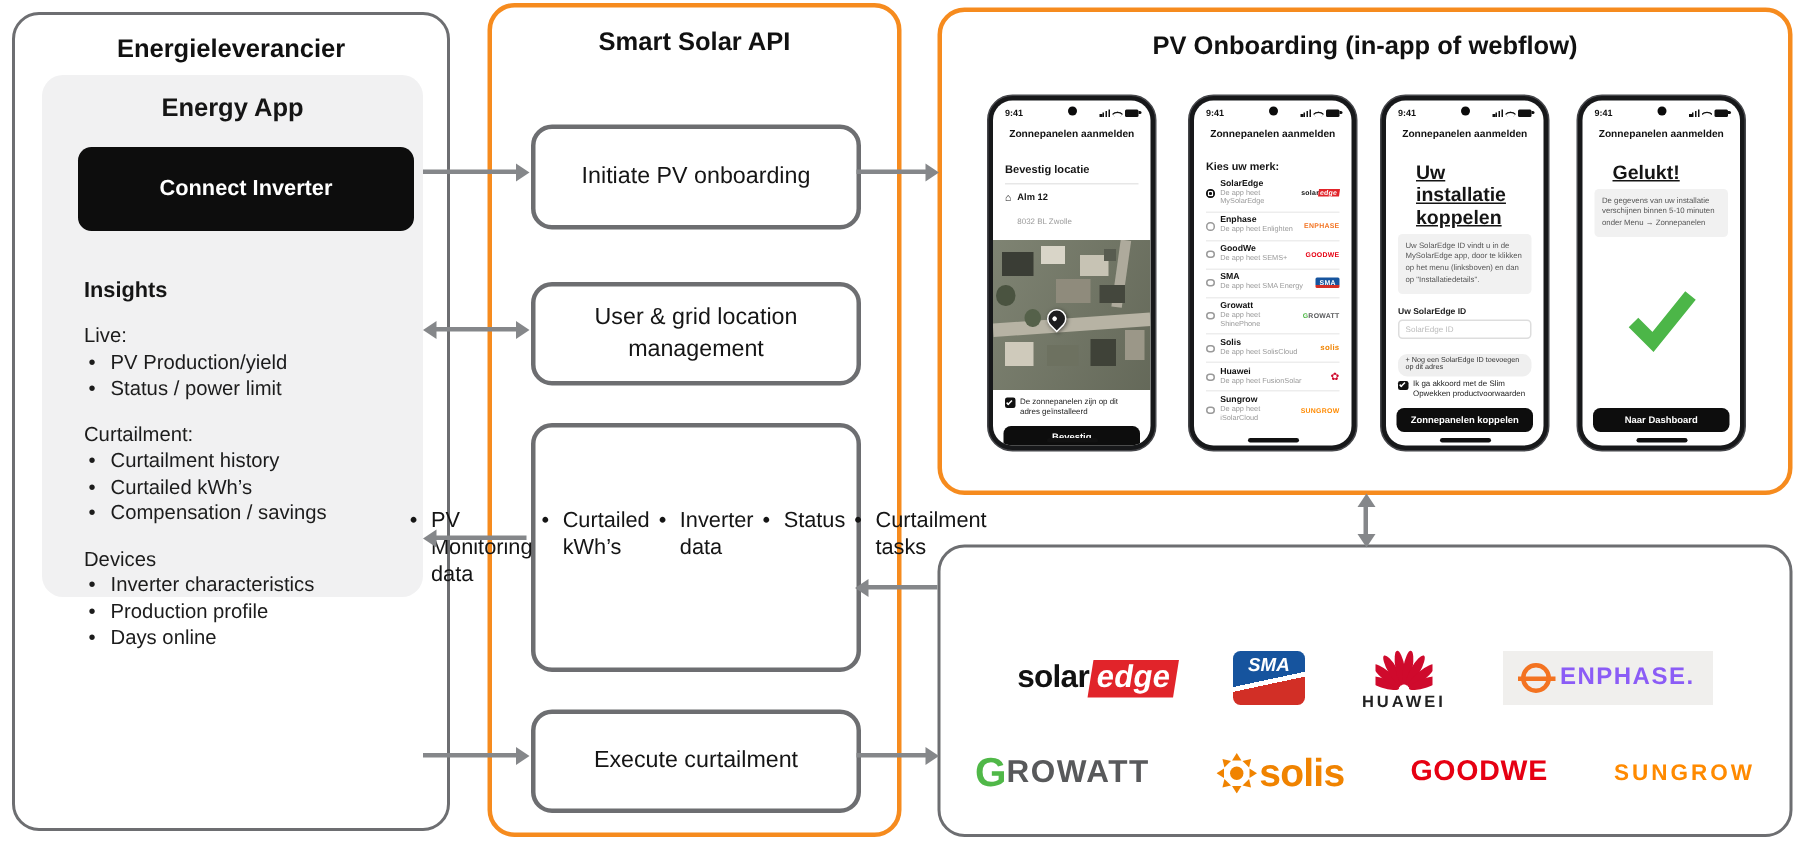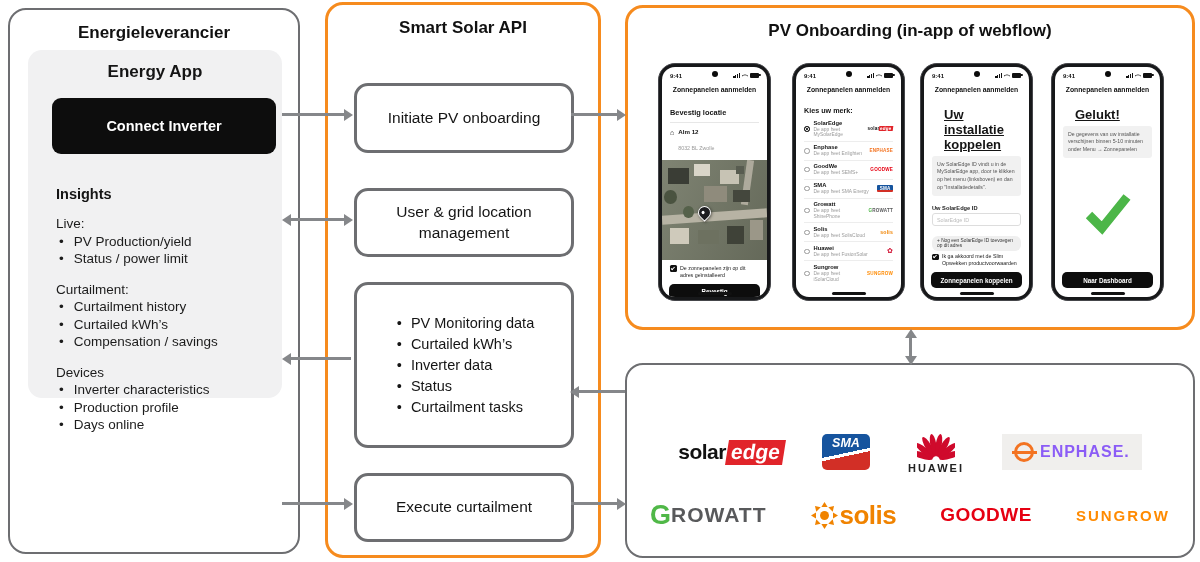--- a/index.html
+++ b/index.html
@@ -24,21 +24,21 @@
   .li::before{content:"\2022";}
   .trading-box{position:absolute;left:18px;top:456px;width:254px;height:78px;background:#F1F1F2;border-radius:14px;display:flex;align-items:center;justify-content:center;text-align:center;font-size:16.5px;line-height:1.3;}
   .trading-box span{display:block;width:150px;}
 
   
   .mid-box{position:absolute;left:26px;width:220px;border:3px solid #6D6E71;border-radius:14px;box-sizing:border-box;display:flex;align-items:center;justify-content:center;text-align:center;font-size:15.5px;line-height:1.3;background:#fff;padding:0 10px;}
   #mbox1{top:78px;height:70px;}
   #mbox2{top:183px;height:69px;}
   #mbox3{top:277px;height:166px;}
   #mbox4{top:468px;height:69px;}
-  .mid-bullets{display:flex;flex-direction:column;gap:3px;text-align:left;font-size:14.5px;line-height:1.25;}
+  .mid-bullets{display:flex;gap:3px;text-align:left;font-size:14.5px;line-height:1.25;}
   .mid-bullets .li{gap:9px;}
 
   
   .arr{position:absolute;height:3px;background:#85878A;z-index:10;}
   .arr.hr::after{content:"";position:absolute;right:-8px;top:-4.5px;border-left:9px solid #85878A;border-top:6px solid transparent;border-bottom:6px solid transparent;}
   .arr.hl::before{content:"";position:absolute;left:-8px;top:-4.5px;border-right:9px solid #85878A;border-top:6px solid transparent;border-bottom:6px solid transparent;}
   .varr{position:absolute;width:3px;background:#85878A;z-index:10;}
   .varr::before{content:"";position:absolute;top:-8px;left:-4.5px;border-bottom:9px solid #85878A;border-left:6px solid transparent;border-right:6px solid transparent;}
   .varr::after{content:"";position:absolute;bottom:-8px;left:-4.5px;border-top:9px solid #85878A;border-left:6px solid transparent;border-right:6px solid transparent;}
 

